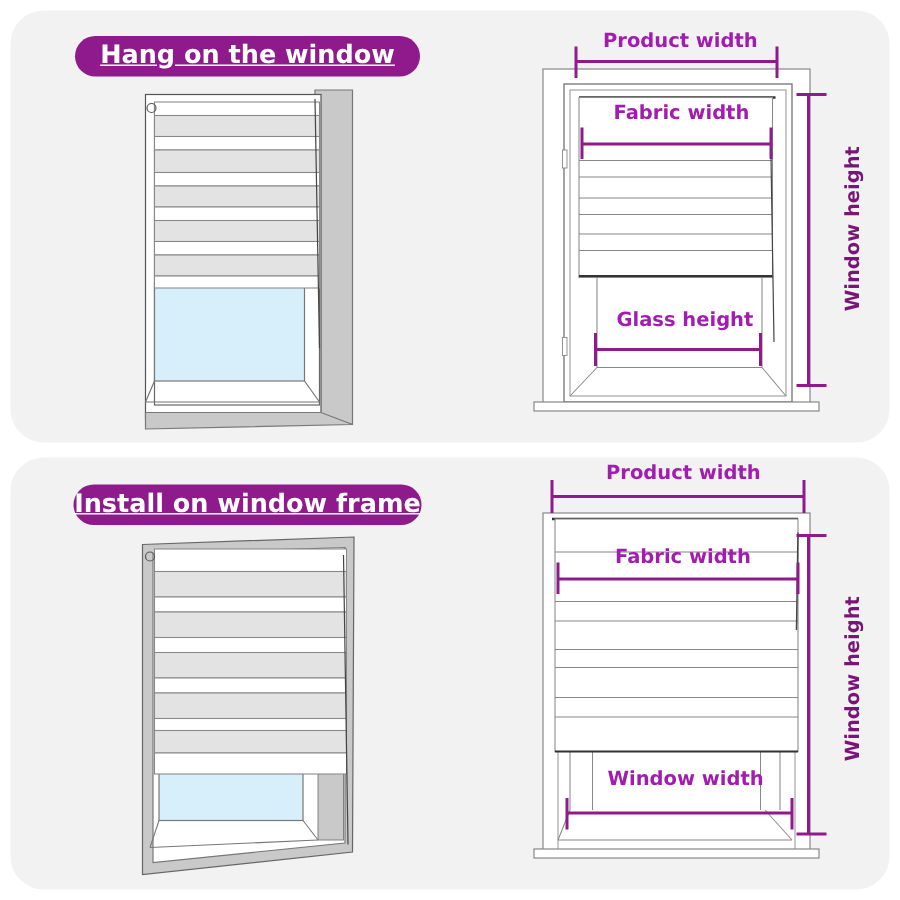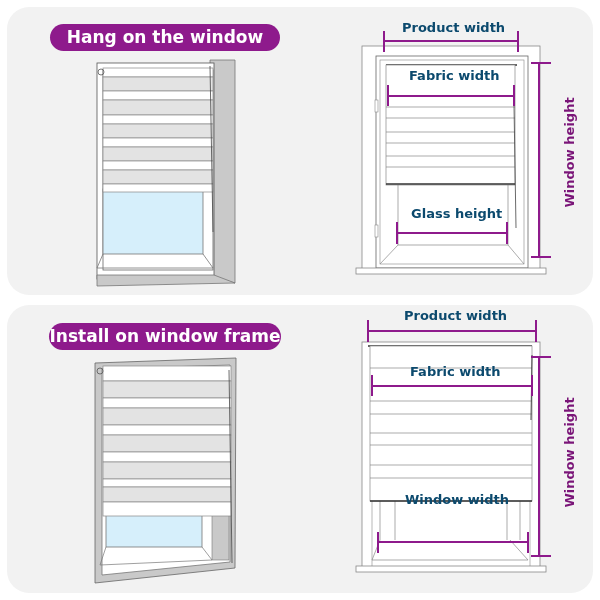--- a/index.html
+++ b/index.html
@@ -1,19 +1,19 @@
 <!DOCTYPE html>
 <html><head>
 <meta charset="utf-8">
 <style>
   html,body{margin:0;padding:0;background:#ffffff;}
   body{width:600px;height:600px;position:relative;overflow:hidden;font-family:"DejaVu Sans","Liberation Sans",sans-serif;}
   .panel{position:absolute;left:7px;width:586px;height:288px;background:#f2f2f2;border-radius:22px;}
-  .pill{position:absolute;background:#8e1a8c;color:#fff;font-weight:bold;font-size:17px;border-radius:14px;height:27px;line-height:27px;text-align:center;white-space:nowrap;}
-  .lbl{position:absolute;color:#0c4a6e;font-weight:bold;font-size:13px;white-space:nowrap;}
+  .pill{position:absolute;background:#8e1a8c;color:#fff;font-weight:bold;font-size:17px;border-radius:14px;height:27px;line-height:27px;text-align:center;white-space:nowrap;text-decoration:underline;}
+  .lbl{position:absolute;color:#a21caf;font-weight:bold;font-size:13px;white-space:nowrap;}
   .vlbl{position:absolute;color:#7a1578;font-weight:bold;font-size:13px;white-space:nowrap;transform:rotate(-90deg);transform-origin:center center;}
   svg{position:absolute;left:0;top:0;}
 </style>
 </head>
 <body>
 
 <div class="panel" style="top:7px;"></div>
 <div class="pill" style="left:50px;top:24px;width:230px;">Hang on the window</div>
 
 <svg width="600" height="600" viewBox="0 0 600 600">
@@ -165,14 +165,14 @@
     <line x1="378" y1="542" x2="528" y2="542"></line>
     <line x1="378" y1="532" x2="378" y2="553"></line>
     <line x1="528" y1="532" x2="528" y2="553"></line>
     <line x1="539" y1="357" x2="539" y2="556"></line>
     <line x1="531" y1="357" x2="551" y2="357"></line>
     <line x1="531" y1="556" x2="551" y2="556"></line>
   </g>
 </svg>
 <div class="lbl" style="left:404px;top:308px;">Product  width</div>
 <div class="lbl" style="left:410px;top:364px;">Fabric  width</div>
-<div class="lbl" style="left:405px;top:492px;">Window width</div>
+<div class="lbl" style="left:405px;top:512px;">Window width</div>
 <div class="vlbl" style="left:519px;top:450px;width:100px;text-align:center;">Window height</div>
 
 </body></html>

